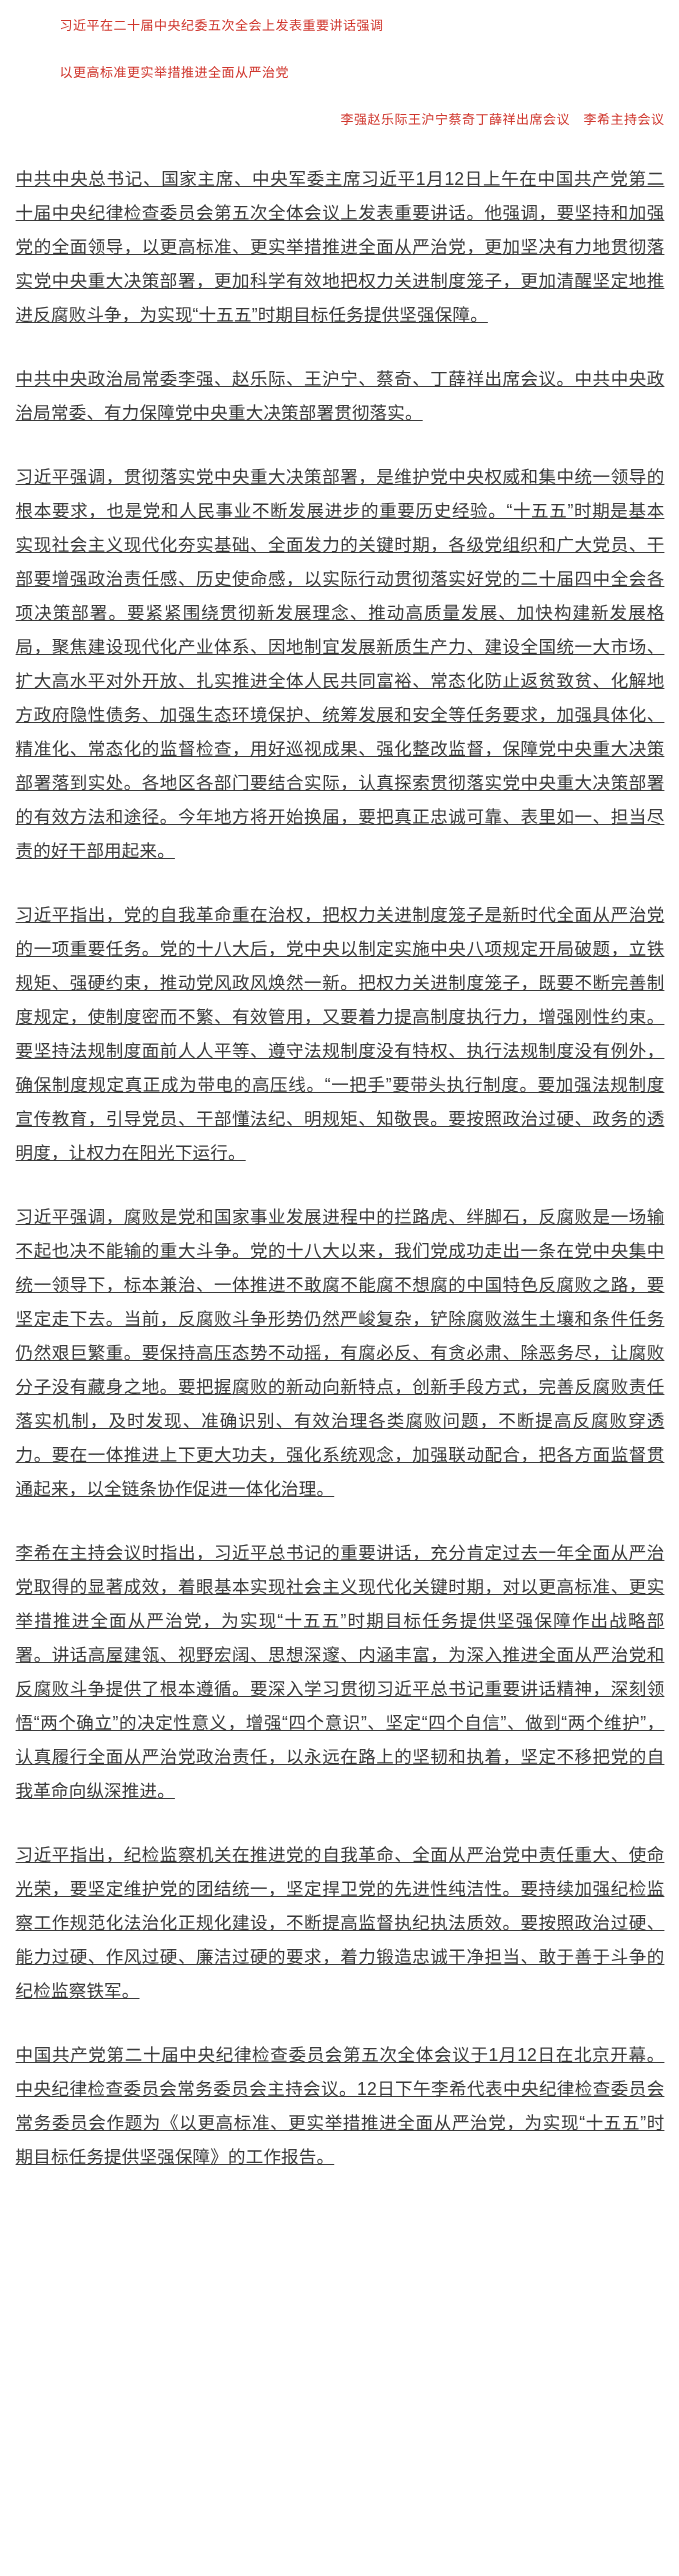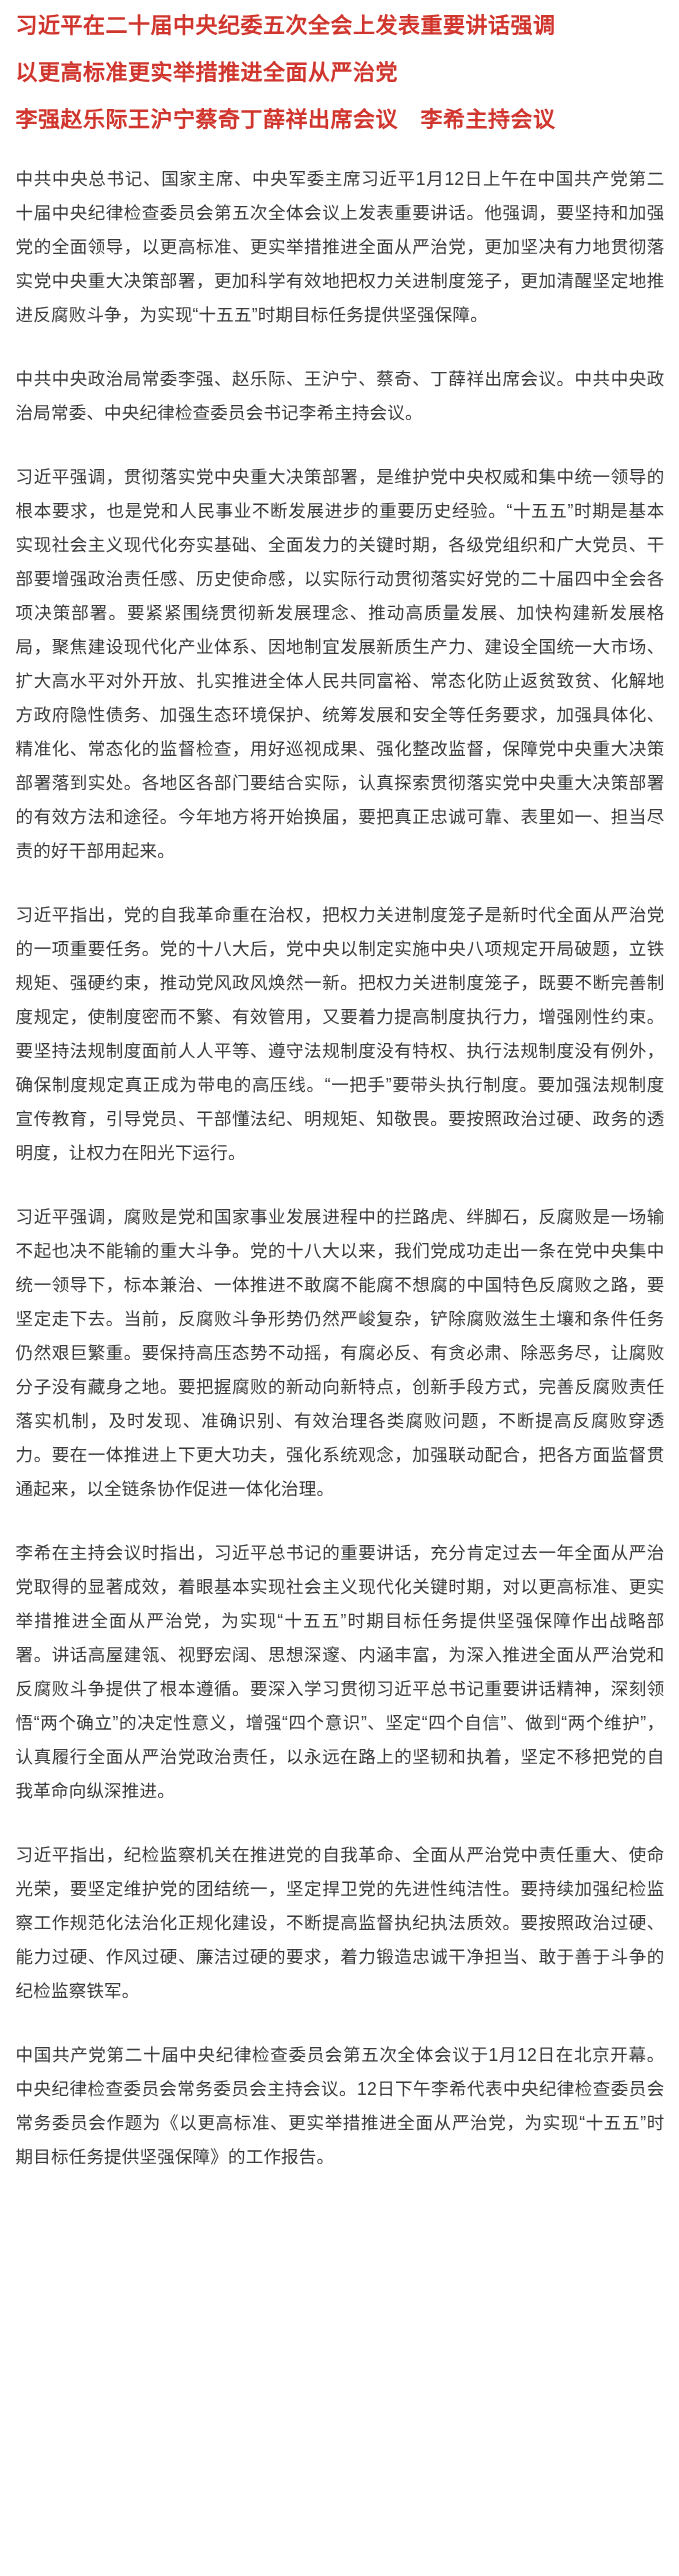--- a/index.html
+++ b/index.html
@@ -17,52 +17,54 @@
     min-height: 2576px;
     margin: 0 auto;
     background: var(--page-bg);
     padding: 15.6px 15.6px 29px 15.6px;
   }
   .headlines {
     margin-bottom: 31px;
   }
   .headline {
     color: var(--headline-color);
-    font-size: 22px;
-    font-weight: bold;
+    font-size: 13px;
+    font-weight: normal;
     line-height: 20.4px;
     margin-bottom: 27px;
     letter-spacing: 0.5px;
     white-space: pre-wrap;
+    margin-left: 44px;
   }
-  .headline:last-child { margin-bottom: 0; }
+  .headline:last-child { margin-bottom: 0; text-align: right; }
   .article-body p {
     color: var(--body-color);
     font-size: 17.5px;
     line-height: 34px;
     text-align: justify;
     margin-bottom: 30px;
     letter-spacing: 0.2px;
+    text-decoration: underline;
   }
   .article-body p:last-child { margin-bottom: 0; }
 </style>
 </head>
 <body>
 
 <div class="page">
 
   <header class="headlines">
     <h1 class="headline">习近平在二十届中央纪委五次全会上发表重要讲话强调</h1>
     <h1 class="headline">以更高标准更实举措推进全面从严治党</h1>
     <h1 class="headline">李强赵乐际王沪宁蔡奇丁薛祥出席会议　李希主持会议</h1>
   </header>
 
   <article class="article-body">
     <p>中共中央总书记、国家主席、中央军委主席习近平1月12日上午在中国共产党第二十届中央纪律检查委员会第五次全体会议上发表重要讲话。他强调，要坚持和加强党的全面领导，以更高标准、更实举措推进全面从严治党，更加坚决有力地贯彻落实党中央重大决策部署，更加科学有效地把权力关进制度笼子，更加清醒坚定地推进反腐败斗争，为实现“十五五”时期目标任务提供坚强保障。</p>
-    <p>中共中央政治局常委李强、赵乐际、王沪宁、蔡奇、丁薛祥出席会议。中共中央政治局常委、中央纪律检查委员会书记李希主持会议。</p>
+    <p>中共中央政治局常委李强、赵乐际、王沪宁、蔡奇、丁薛祥出席会议。中共中央政治局常委、有力保障党中央重大决策部署贯彻落实。</p>
     <p>习近平强调，贯彻落实党中央重大决策部署，是维护党中央权威和集中统一领导的根本要求，也是党和人民事业不断发展进步的重要历史经验。“十五五”时期是基本实现社会主义现代化夯实基础、全面发力的关键时期，各级党组织和广大党员、干部要增强政治责任感、历史使命感，以实际行动贯彻落实好党的二十届四中全会各项决策部署。要紧紧围绕贯彻新发展理念、推动高质量发展、加快构建新发展格局，聚焦建设现代化产业体系、因地制宜发展新质生产力、建设全国统一大市场、扩大高水平对外开放、扎实推进全体人民共同富裕、常态化防止返贫致贫、化解地方政府隐性债务、加强生态环境保护、统筹发展和安全等任务要求，加强具体化、精准化、常态化的监督检查，用好巡视成果、强化整改监督，保障党中央重大决策部署落到实处。各地区各部门要结合实际，认真探索贯彻落实党中央重大决策部署的有效方法和途径。今年地方将开始换届，要把真正忠诚可靠、表里如一、担当尽责的好干部用起来。</p>
     <p>习近平指出，党的自我革命重在治权，把权力关进制度笼子是新时代全面从严治党的一项重要任务。党的十八大后，党中央以制定实施中央八项规定开局破题，立铁规矩、强硬约束，推动党风政风焕然一新。把权力关进制度笼子，既要不断完善制度规定，使制度密而不繁、有效管用，又要着力提高制度执行力，增强刚性约束。要坚持法规制度面前人人平等、遵守法规制度没有特权、执行法规制度没有例外，确保制度规定真正成为带电的高压线。“一把手”要带头执行制度。要加强法规制度宣传教育，引导党员、干部懂法纪、明规矩、知敬畏。要按照政治过硬、政务的透明度，让权力在阳光下运行。</p>
     <p>习近平强调，腐败是党和国家事业发展进程中的拦路虎、绊脚石，反腐败是一场输不起也决不能输的重大斗争。党的十八大以来，我们党成功走出一条在党中央集中统一领导下，标本兼治、一体推进不敢腐不能腐不想腐的中国特色反腐败之路，要坚定走下去。当前，反腐败斗争形势仍然严峻复杂，铲除腐败滋生土壤和条件任务仍然艰巨繁重。要保持高压态势不动摇，有腐必反、有贪必肃、除恶务尽，让腐败分子没有藏身之地。要把握腐败的新动向新特点，创新手段方式，完善反腐败责任落实机制，及时发现、准确识别、有效治理各类腐败问题，不断提高反腐败穿透力。要在一体推进上下更大功夫，强化系统观念，加强联动配合，把各方面监督贯通起来，以全链条协作促进一体化治理。</p>
     <p>李希在主持会议时指出，习近平总书记的重要讲话，充分肯定过去一年全面从严治党取得的显著成效，着眼基本实现社会主义现代化关键时期，对以更高标准、更实举措推进全面从严治党，为实现“十五五”时期目标任务提供坚强保障作出战略部署。讲话高屋建瓴、视野宏阔、思想深邃、内涵丰富，为深入推进全面从严治党和反腐败斗争提供了根本遵循。要深入学习贯彻习近平总书记重要讲话精神，深刻领悟“两个确立”的决定性意义，增强“四个意识”、坚定“四个自信”、做到“两个维护”，认真履行全面从严治党政治责任，以永远在路上的坚韧和执着，坚定不移把党的自我革命向纵深推进。</p>
     <p>习近平指出，纪检监察机关在推进党的自我革命、全面从严治党中责任重大、使命光荣，要坚定维护党的团结统一，坚定捍卫党的先进性纯洁性。要持续加强纪检监察工作规范化法治化正规化建设，不断提高监督执纪执法质效。要按照政治过硬、能力过硬、作风过硬、廉洁过硬的要求，着力锻造忠诚干净担当、敢于善于斗争的纪检监察铁军。</p>
     <p>中国共产党第二十届中央纪律检查委员会第五次全体会议于1月12日在北京开幕。中央纪律检查委员会常务委员会主持会议。12日下午李希代表中央纪律检查委员会常务委员会作题为《以更高标准、更实举措推进全面从严治党，为实现“十五五”时期目标任务提供坚强保障》的工作报告。</p>
   </article>
 
 </div>
 

